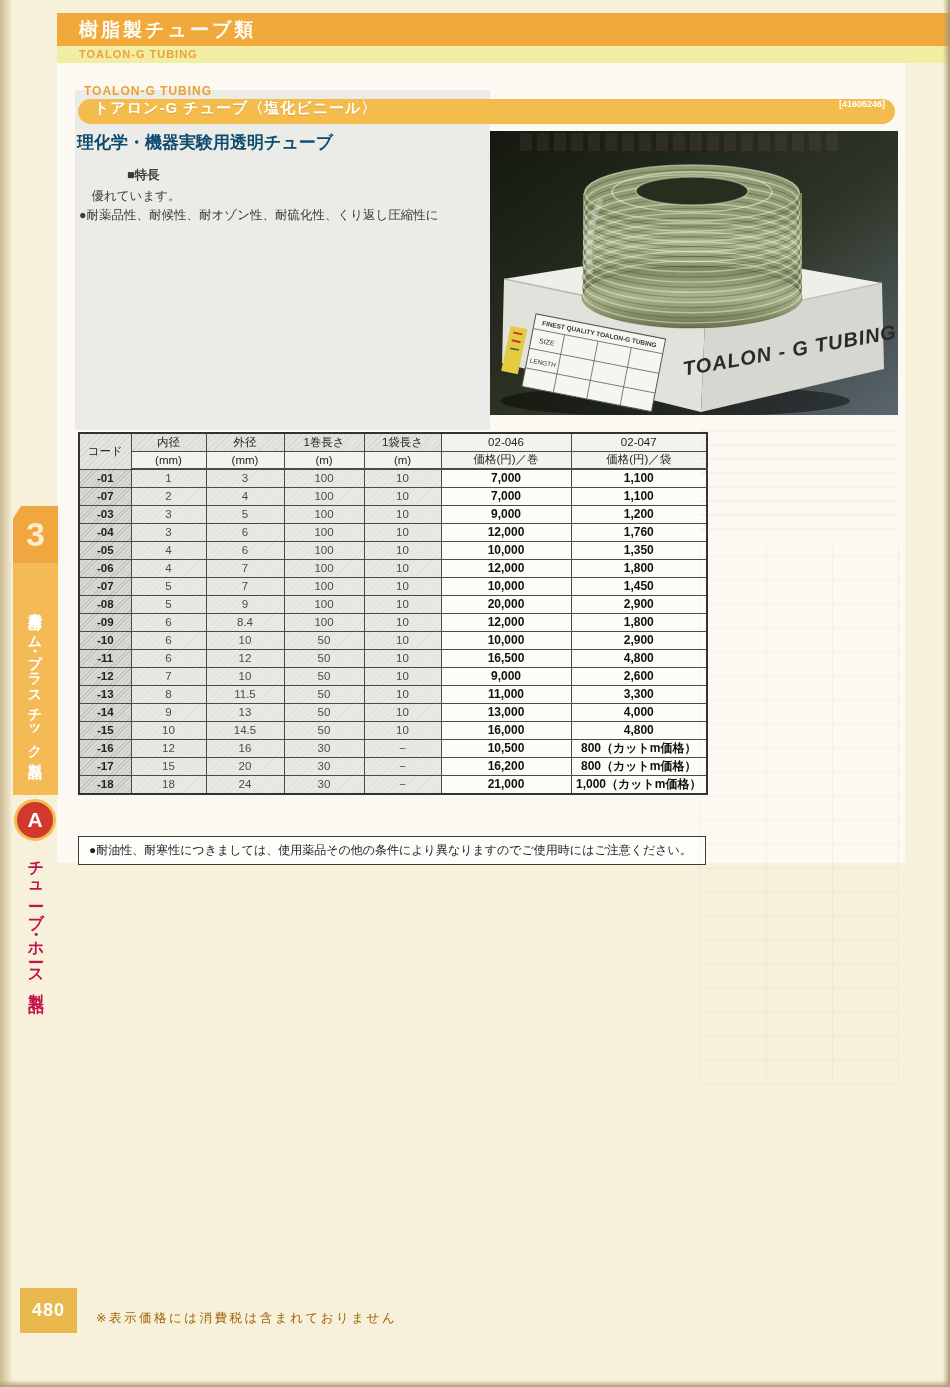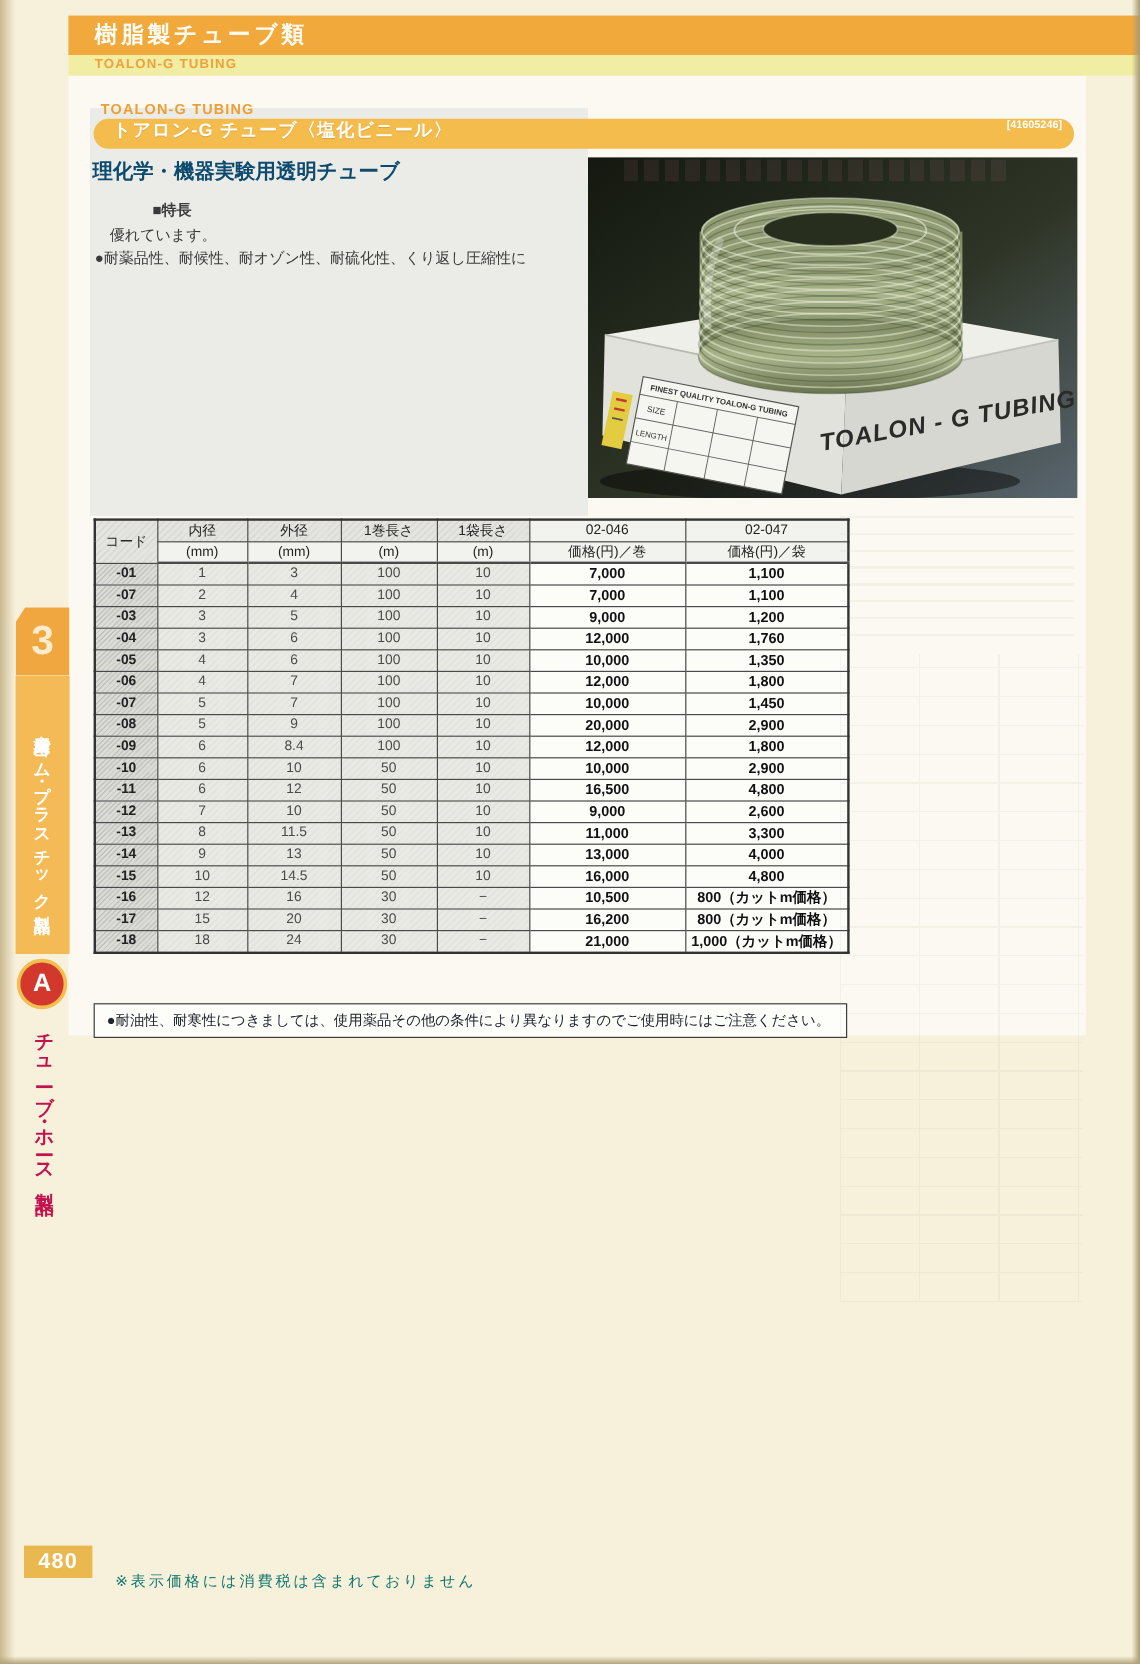--- a/index.html
+++ b/index.html
@@ -78,24 +78,24 @@
   .v-text{writing-mode:vertical-rl;text-orientation:upright;}
   .side-orange .t{color:#fff;font-weight:bold;font-size:14px;letter-spacing:2px;}
   .badge-a{position:absolute;left:14px;top:799px;width:42px;height:42px;border-radius:50%;
     background:#d2382c;border:3px solid #f2be4e;box-sizing:border-box;
     display:flex;align-items:center;justify-content:center;}
   .badge-a .t{color:#fff;font-weight:bold;font-size:21px;}
   .side-red{position:absolute;left:13px;top:850px;width:45px;height:280px;
     display:flex;align-items:flex-start;justify-content:center;}
   .side-red .t{color:#c2134e;font-weight:bold;font-size:16px;letter-spacing:5px;}
 
-  .pagenum{position:absolute;left:20px;top:1288px;width:57px;height:27px;background:#e9b94f;
+  .pagenum{position:absolute;left:20px;top:1288px;width:57px;height:45px;background:#e9b94f;
     display:flex;align-items:center;justify-content:center;}
   .pagenum .t{color:#fff;font-weight:bold;font-size:18px;letter-spacing:1px;}
-  .footer-note{position:absolute;left:96px;top:1310px;font-size:12.5px;color:#0f766e;letter-spacing:2.5px;}
+  .footer-note{position:absolute;left:96px;top:1310px;font-size:12.5px;color:#a16207;letter-spacing:2.5px;}
 
   
   .ghost{position:absolute;pointer-events:none;}
   .ghost-table{left:700px;top:545px;width:202px;height:540px;opacity:.08;
     background:repeating-linear-gradient(0deg,#9a8f86 0 1px,rgba(0,0,0,0) 1px 24px),
                repeating-linear-gradient(90deg,#9a8f86 0 1px,rgba(0,0,0,0) 1px 66px);}
   .ghost-line1{left:520px;top:133px;width:320px;height:18px;opacity:.10;
     background:repeating-linear-gradient(90deg,#c87a90 0 12px,rgba(0,0,0,0) 12px 17px);}
   .ghost-line2{left:700px;top:420px;width:195px;height:110px;opacity:.07;
     background:repeating-linear-gradient(0deg,#a08a78 0 2px,rgba(0,0,0,0) 2px 14px);}

